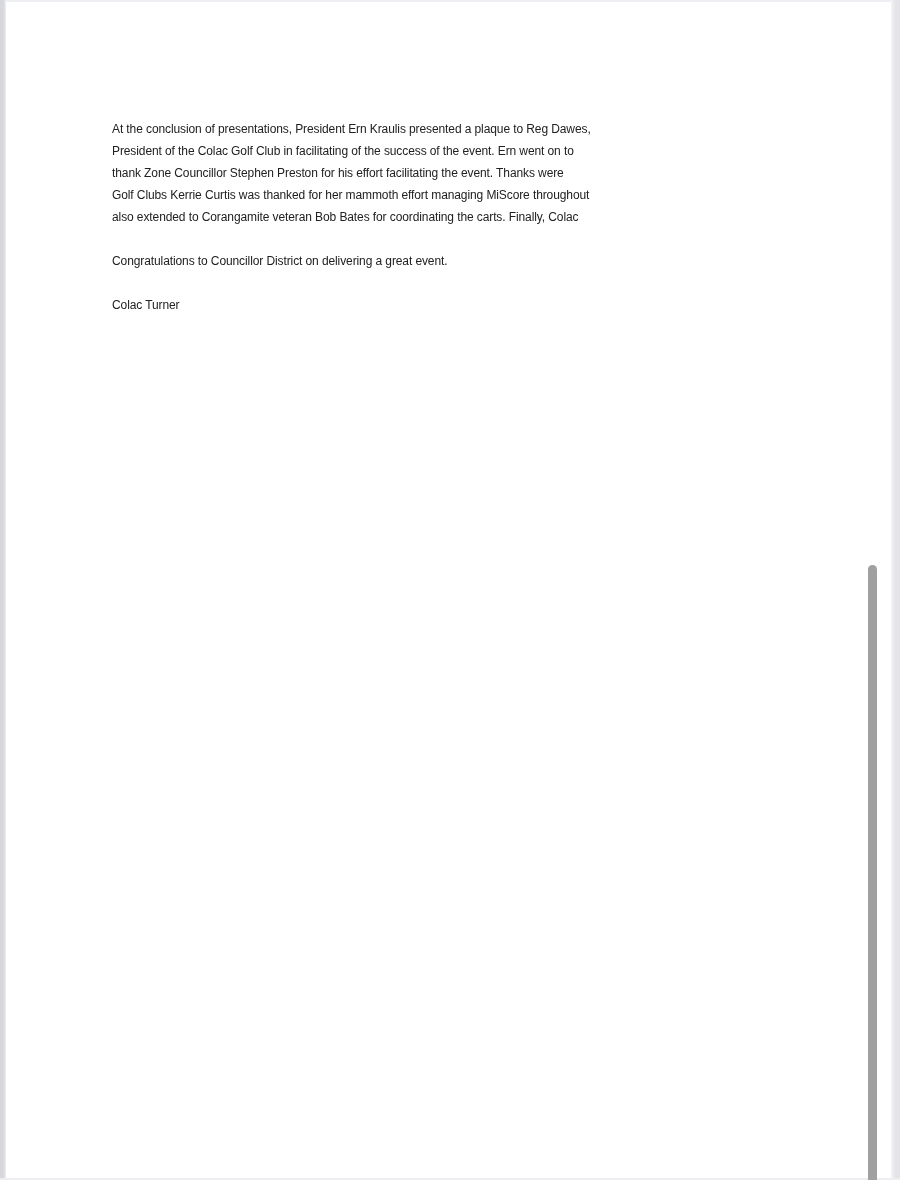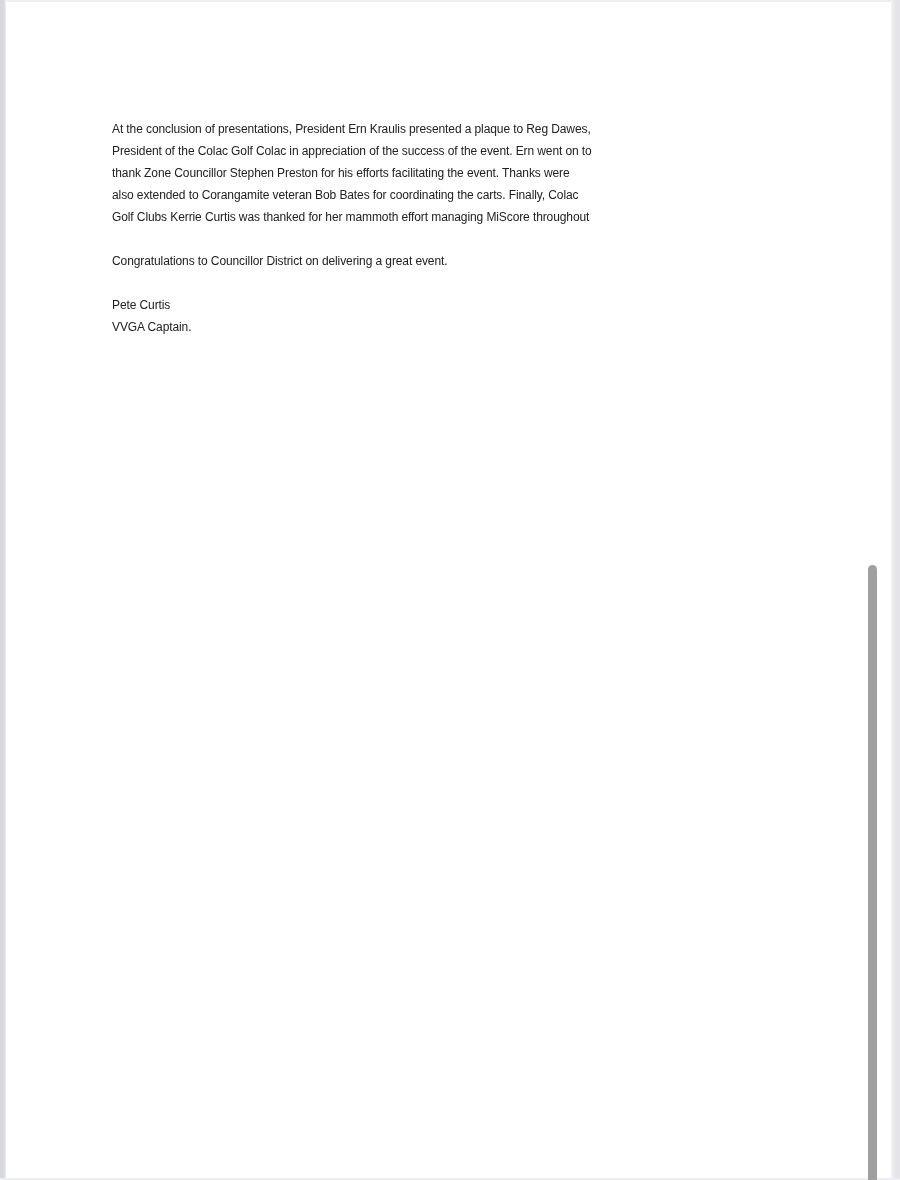--- a/index.html
+++ b/index.html
@@ -78,32 +78,31 @@
 
   <div class="edge-top"></div>
   <div class="edge-left"></div>
   <div class="edge-right"></div>
   <div class="edge-bottom"></div>
 
   <div class="doc-content">
 
     <div class="paragraph">
       <div class="text-line">At the conclusion of presentations, President Ern Kraulis presented a plaque to Reg Dawes,</div>
-      <div class="text-line">President of the Colac Golf Colac in appreciation of the success of the event. Ern went on to</div>
-      <div class="text-line">thank Zone Councillor Stephen Preston for his efforts facilitating the event. Thanks were</div>
+      <div class="text-line">President of the Colac Golf Club in facilitating of the success of the event. Ern went on to</div>
+      <div class="text-line">thank Zone Councillor Stephen Preston for his effort facilitating the event. Thanks were</div>
+      <div class="text-line">Golf Clubs Kerrie Curtis was thanked for her mammoth effort managing MiScore throughout</div>
       <div class="text-line">also extended to Corangamite veteran Bob Bates for coordinating the carts. Finally, Colac</div>
-      <div class="text-line">Golf Clubs Kerrie Curtis was thanked for her mammoth effort managing MiScore throughout</div>
     </div>
 
     <div class="paragraph">
       <div class="text-line">Congratulations to Councillor District on delivering a great event.</div>
     </div>
 
     <div class="paragraph">
-      <div class="text-line">Pete Curtis</div>
-      <div class="text-line">VVGA Captain.</div>
+      <div class="text-line">Colac Turner</div>
     </div>
 
   </div>
 
   <div class="scrollbar-thumb"></div>
 
 </div>
 
 </body></html>

